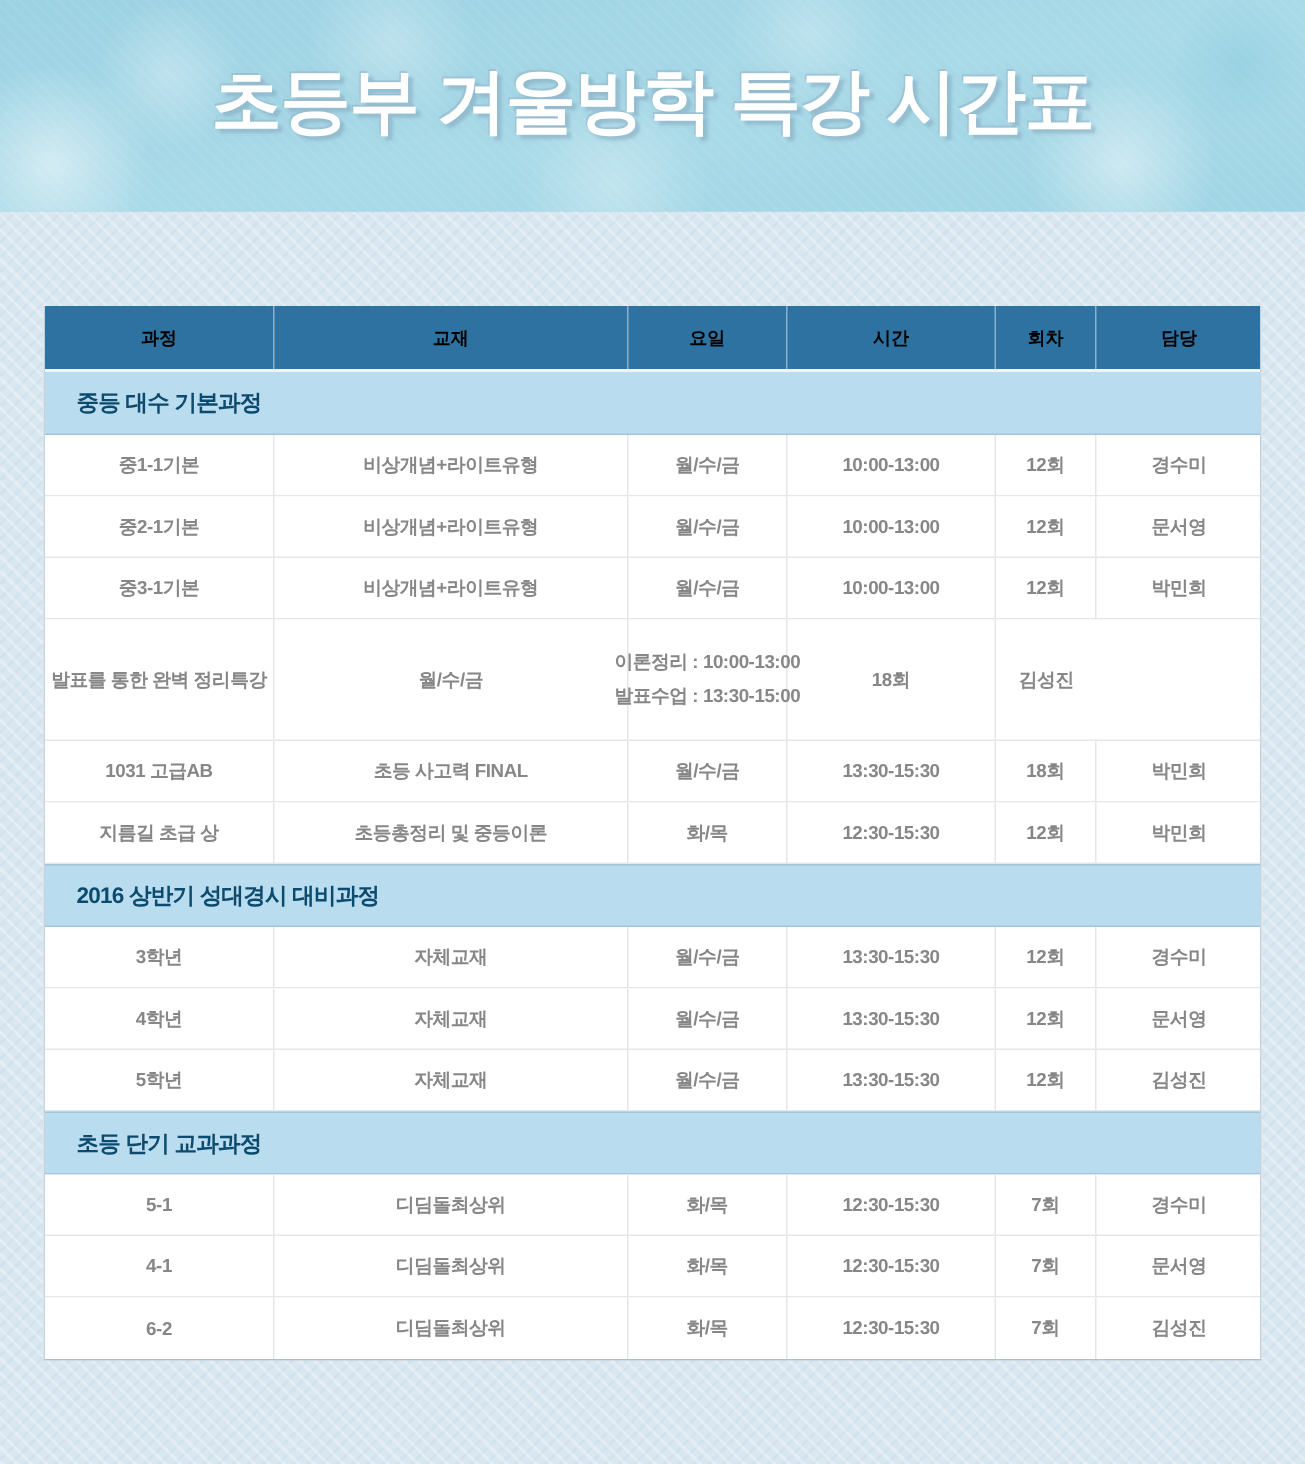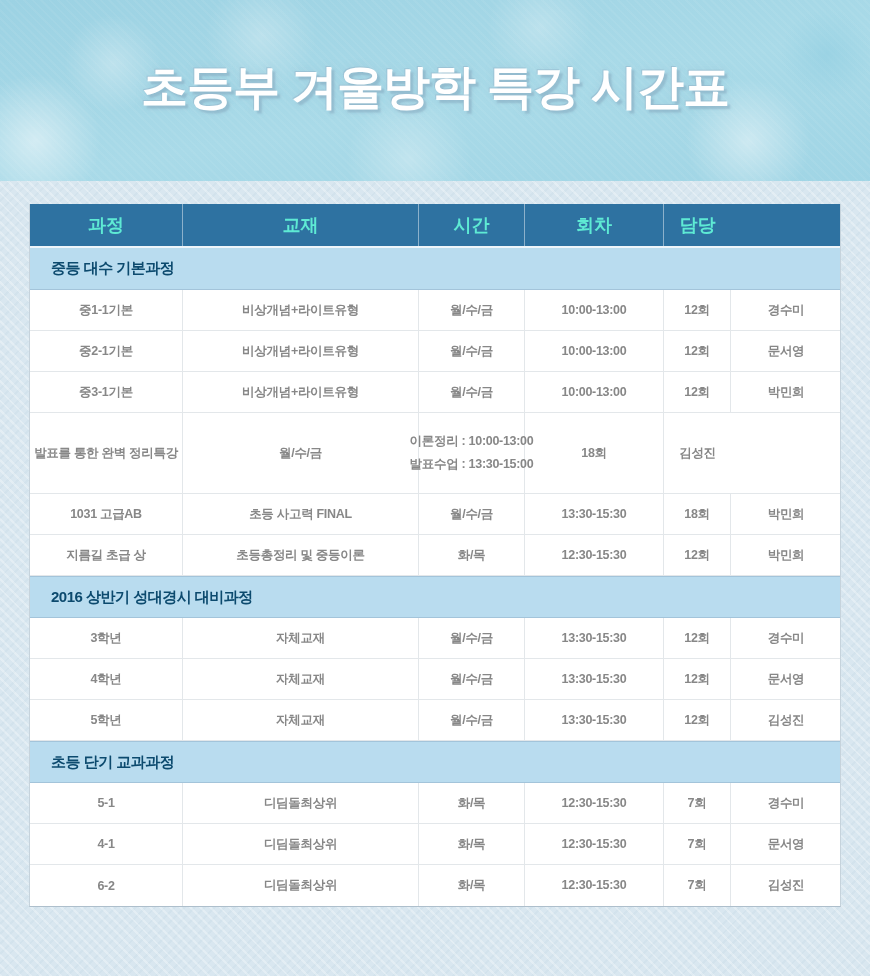--- a/index.html
+++ b/index.html
@@ -9,21 +9,21 @@
     font-family:"Liberation Sans","DejaVu Sans",sans-serif;
     background-color:#d9e7f0;
     background-image:
       repeating-linear-gradient(45deg, rgba(255,255,255,.28) 0 2px, rgba(0,0,0,0) 2px 7px),
       repeating-linear-gradient(-45deg, rgba(183,208,222,.18) 0 2px, rgba(0,0,0,0) 2px 7px);
     position:relative; overflow:hidden;
   }
 
   
   .banner {
-    position:absolute; left:0; top:0; width:870px; height:181px;
+    position:absolute; left:0; top:0; width:870px; height:141px;
     background-color:#a3d6e5;
     background-image:
       radial-gradient(circle 95px  at 4%  78%, rgba(255,255,255,.50), rgba(255,255,255,0) 70%),
       radial-gradient(circle 70px  at 13% 35%, rgba(255,255,255,.30), rgba(255,255,255,0) 70%),
       radial-gradient(circle 80px  at 30% 20%, rgba(255,255,255,.28), rgba(255,255,255,0) 70%),
       radial-gradient(circle 90px  at 47% 88%, rgba(255,255,255,.30), rgba(255,255,255,0) 70%),
       radial-gradient(circle 75px  at 62% 15%, rgba(255,255,255,.25), rgba(255,255,255,0) 70%),
       radial-gradient(circle 90px  at 86% 78%, rgba(255,255,255,.45), rgba(255,255,255,0) 70%),
       radial-gradient(circle 65px  at 95% 30%, rgba(143,205,224,.55), rgba(143,205,224,0) 70%),
       repeating-linear-gradient(45deg, rgba(255,255,255,.05) 0 2px, rgba(0,0,0,0) 2px 6px),
@@ -42,21 +42,21 @@
     background:#ffffff;
     border-left:1px solid #c6d3dc; border-right:1px solid #c6d3dc;
     border-bottom:1px solid #aebfcc;
   }
   .grid-row {
     display:grid;
     grid-template-columns:153px 236px 106px 139px 67px 110px; 
   }
   .thead { background:#2e72a1; height:44px; border-bottom:2px solid #eef5fa; }
   .thead .cell {
-    color:#5eead4; font-size:18px; font-weight:700;
+    color:#000000; font-size:12px; font-weight:700;
     display:flex; align-items:center; justify-content:center;
     border-right:1px solid rgba(255,255,255,.45);
   }
   .thead .cell:last-child { border-right:none;font-family:Liberation Mono, monospace; }
 
   .section-row {
     height:42px; background:#b9dcef;
     border-top:1px solid #a3c4da; border-bottom:1px solid #a3c4da;
     display:flex; align-items:center;
     padding-left:21px;
@@ -80,20 +80,21 @@
 <body>
 
 <div class="banner">
   <div class="banner-title">초등부 겨울방학 특강 시간표</div>
 </div>
 
 <div class="table-wrap">
   <div class="grid-row thead">
     <div class="cell">과정</div>
     <div class="cell">교재</div>
+    <div class="cell">요일</div>
     <div class="cell">시간</div>
     <div class="cell">회차</div>
     <div class="cell">담당</div>
   </div>
   <div id="table-body">
       <div class="section-row">중등 대수 기본과정</div>
       <div class="grid-row data-row">
         <div class="cell">중1-1기본</div>
         <div class="cell">비상개념+라이트유형</div>
         <div class="cell">월/수/금</div>

